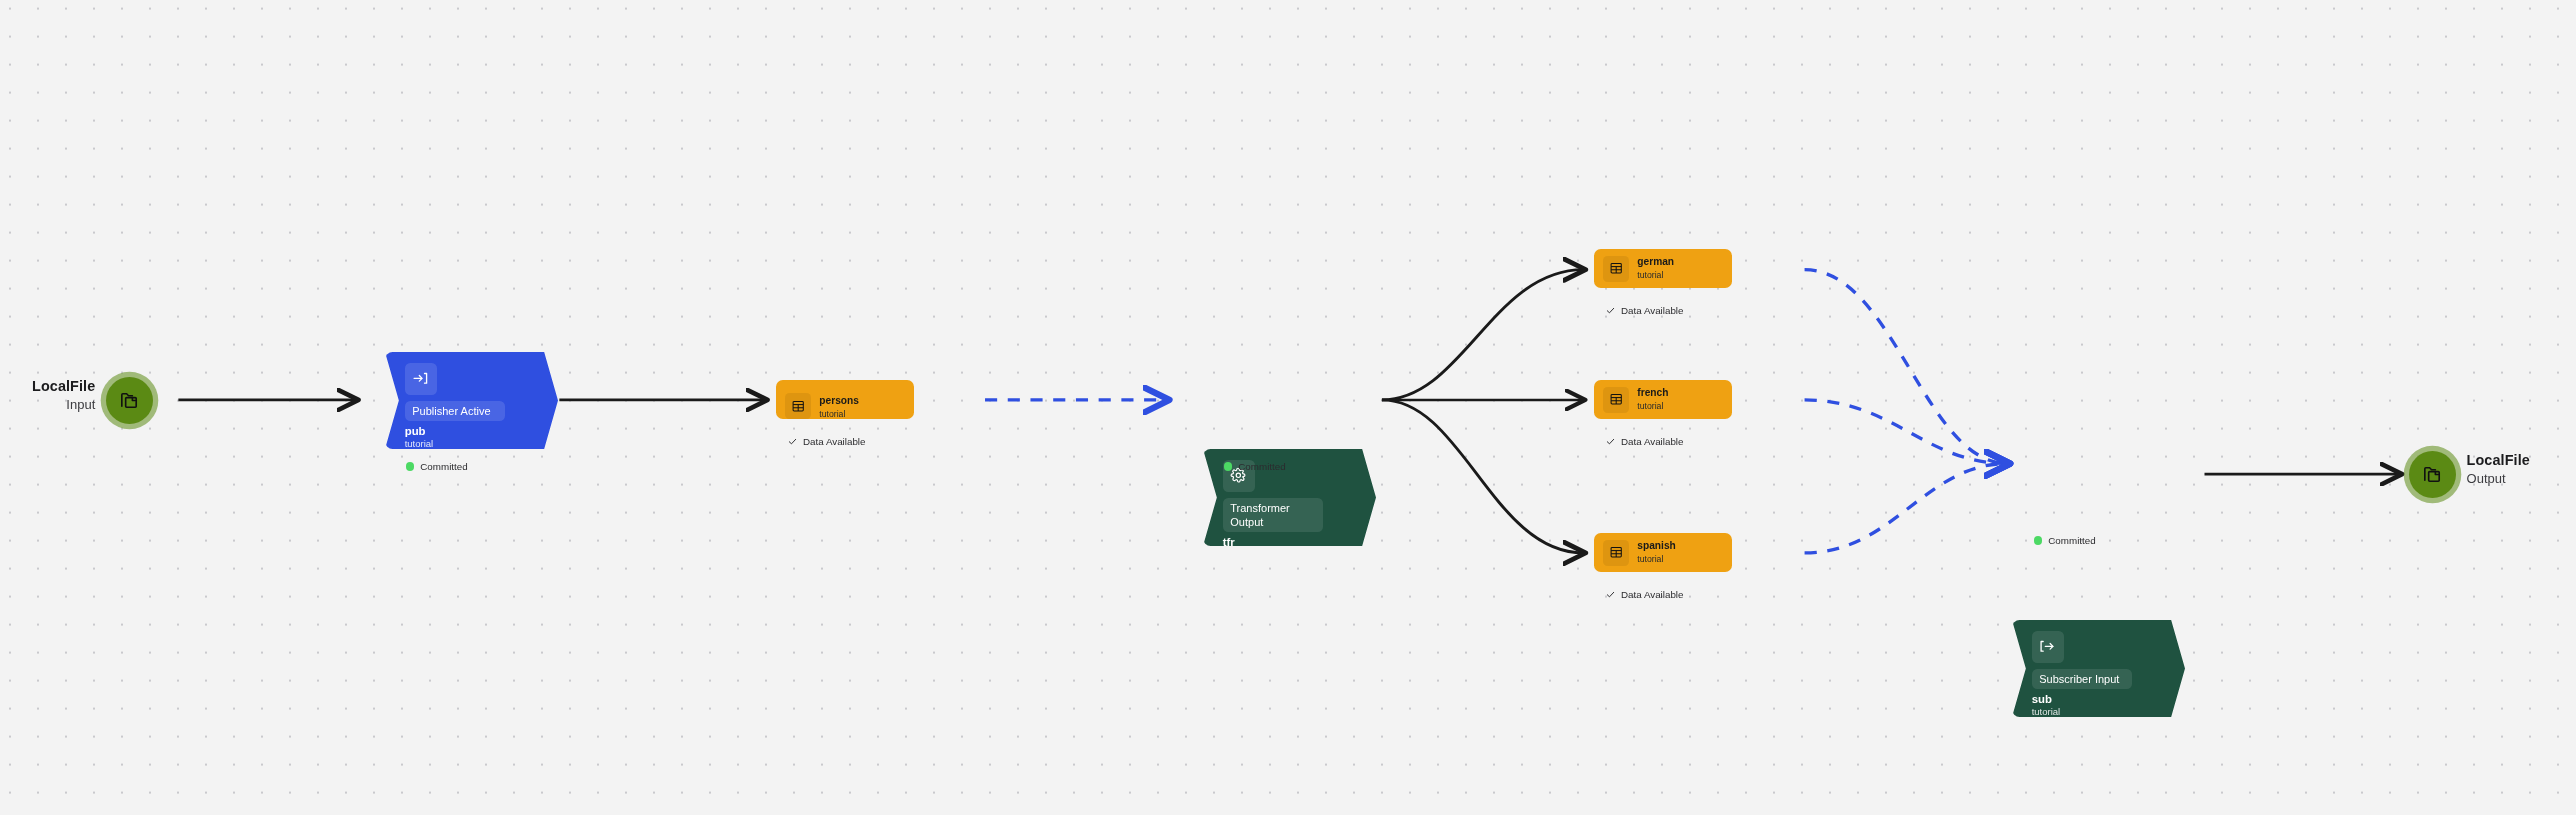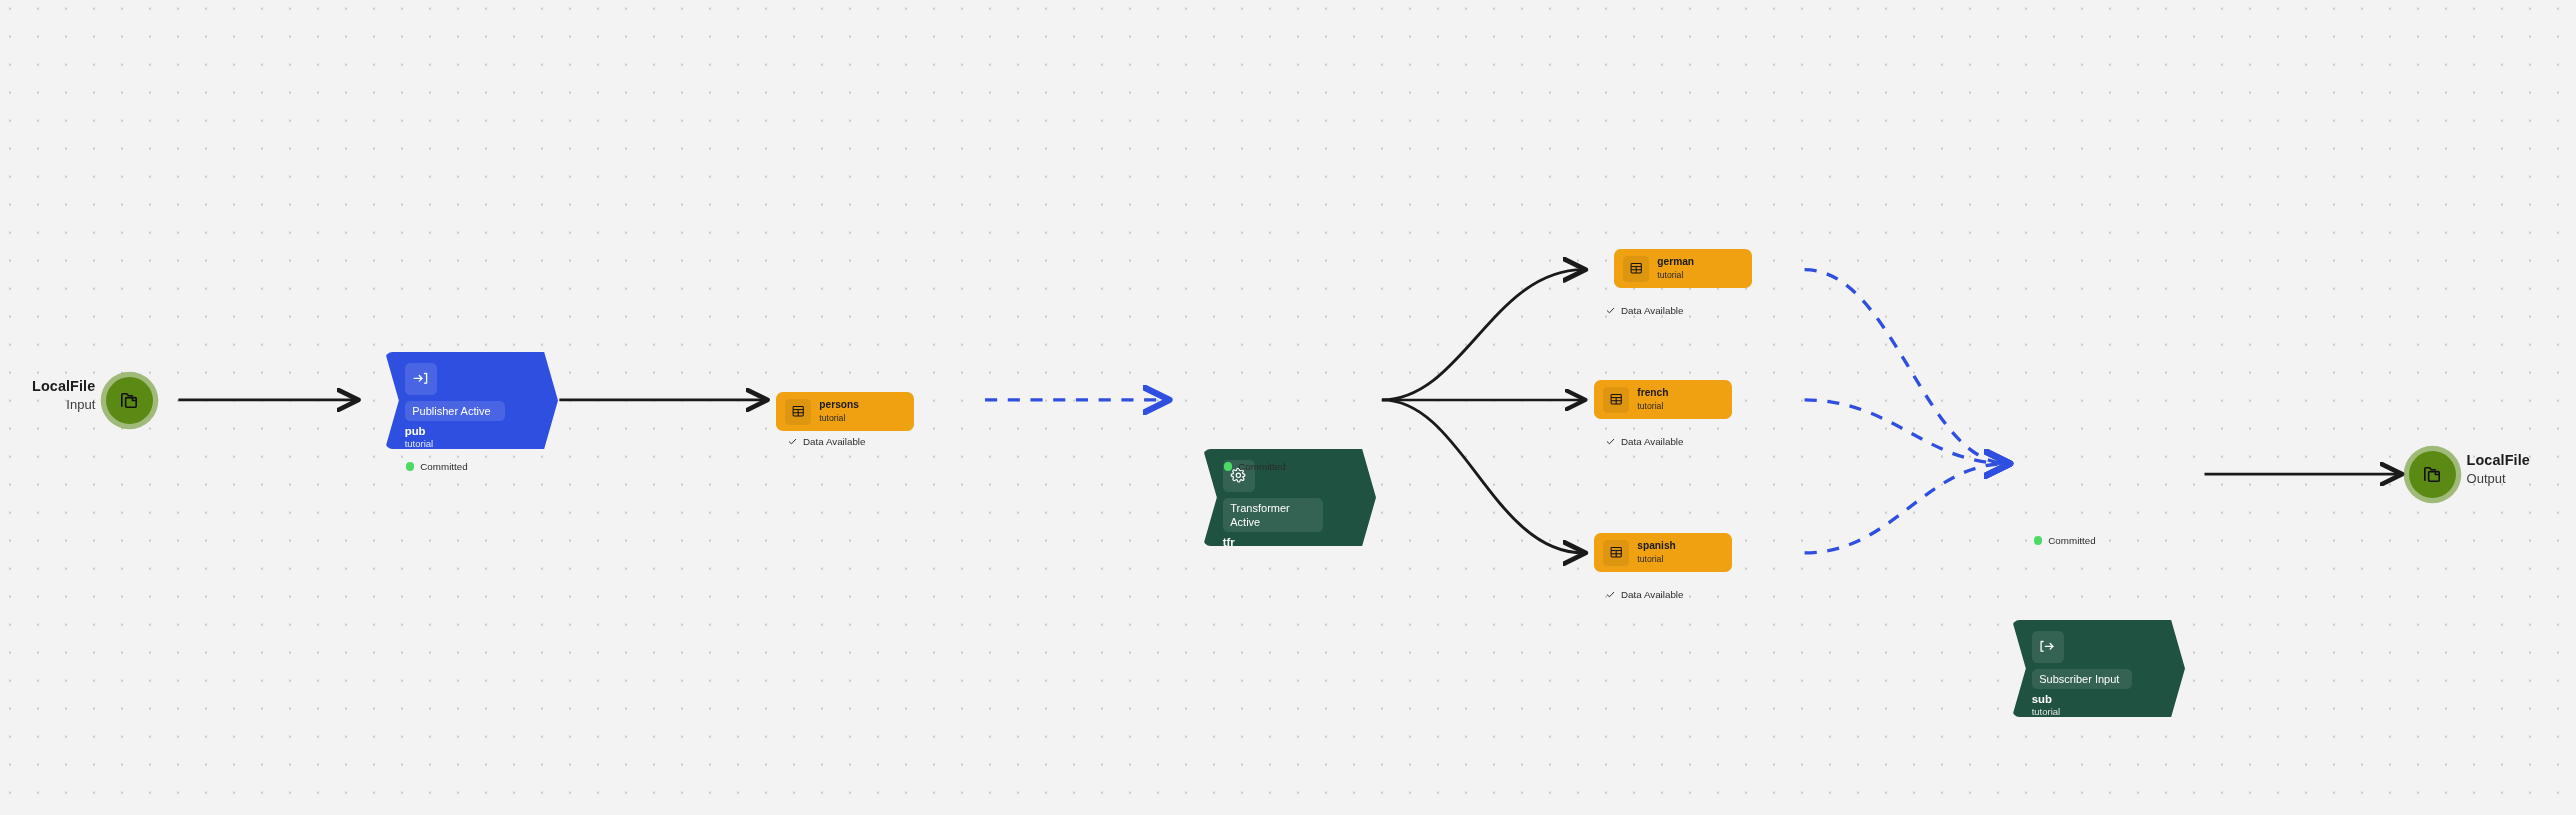--- a/index.html
+++ b/index.html
@@ -263,21 +263,21 @@
       </div>
     </div>
     <div class="hex-name">pub</div>
     <div class="hex-sub">tutorial</div>
   </div>
   <div class="status" style="left:406px; top:461px;">
     <span class="status-dot"></span>
     <span class="status-label">Committed</span>
   </div>
 
-  <div class="node tablenode" style="left:776px; top:392px;">
+  <div class="node tablenode" style="left:776px; top:380px;align-items:flex-end;">
     <div class="table-icon">
       <svg class="ic" width="14.4" height="14.4" viewBox="0 0 24 24" fill="none" stroke="#111" stroke-width="1.7" stroke-linejoin="round">
         <rect x="3.5" y="4" width="17" height="16" rx="1.6"></rect>
         <path d="M3.5 9.3h17"></path>
         <path d="M3.5 14.6h17"></path>
         <path d="M12 9.3V20"></path>
       </svg>
     </div>
     <div class="table-text">
       <span class="table-name">persons</span>
@@ -295,32 +295,32 @@
 
   <div class="node hexnode tfr" style="left:1203px; top:352px;">
     <div class="hex-head">
       <div class="hex-icon">
         <svg class="ic" width="16.7" height="16.7" viewBox="0 0 24 24" fill="none" stroke="#fff" stroke-width="1.7" stroke-linecap="round" stroke-linejoin="round">
           <circle cx="12" cy="12" r="3.1"></circle>
           <path d="M19.2 14.4a1.5 1.5 0 0 0 .3 1.65l.05.05a1.8 1.8 0 1 1-2.55 2.55l-.05-.05a1.5 1.5 0 0 0-1.65-.3 1.5 1.5 0 0 0-.9 1.37v.13a1.8 1.8 0 1 1-3.6 0v-.07a1.5 1.5 0 0 0-.98-1.37 1.5 1.5 0 0 0-1.65.3l-.05.05A1.8 1.8 0 1 1 4.57 16.2l.05-.05a1.5 1.5 0 0 0 .3-1.65 1.5 1.5 0 0 0-1.37-.9h-.13a1.8 1.8 0 1 1 0-3.6h.07a1.5 1.5 0 0 0 1.37-.98 1.5 1.5 0 0 0-.3-1.65l-.05-.05A1.8 1.8 0 1 1 7.06 4.77l.05.05a1.5 1.5 0 0 0 1.65.3h.07a1.5 1.5 0 0 0 .9-1.37v-.13a1.8 1.8 0 1 1 3.6 0v.07a1.5 1.5 0 0 0 .9 1.37 1.5 1.5 0 0 0 1.65-.3l.05-.05a1.8 1.8 0 1 1 2.55 2.55l-.05.05a1.5 1.5 0 0 0-.3 1.65v.07a1.5 1.5 0 0 0 1.37.9h.13a1.8 1.8 0 1 1 0 3.6h-.07a1.5 1.5 0 0 0-1.37.9z"></path>
         </svg>
       </div>
       <div class="hex-badge">
-        <span>Transformer Active</span>
+        <span>Transformer Output</span>
       </div>
     </div>
     <div class="hex-name">tfr</div>
     <div class="hex-sub">tutorial</div>
   </div>
   <div class="status" style="left:1224px; top:461px;">
     <span class="status-dot"></span>
     <span class="status-label">Committed</span>
   </div>
 
-  <div class="node tablenode" style="left:1594px; top:249px;margin-left:20px;">
+  <div class="node tablenode" style="left:1594px; top:249px;">
     <div class="table-icon">
       <svg class="ic" width="14.4" height="14.4" viewBox="0 0 24 24" fill="none" stroke="#111" stroke-width="1.7" stroke-linejoin="round">
         <rect x="3.5" y="4" width="17" height="16" rx="1.6"></rect>
         <path d="M3.5 9.3h17"></path>
           <path d="M3.5 14.6h17"></path>
           <path d="M12 9.3V20"></path>
       </svg>
     </div>
     <div class="table-text">
       <span class="table-name">german</span>

